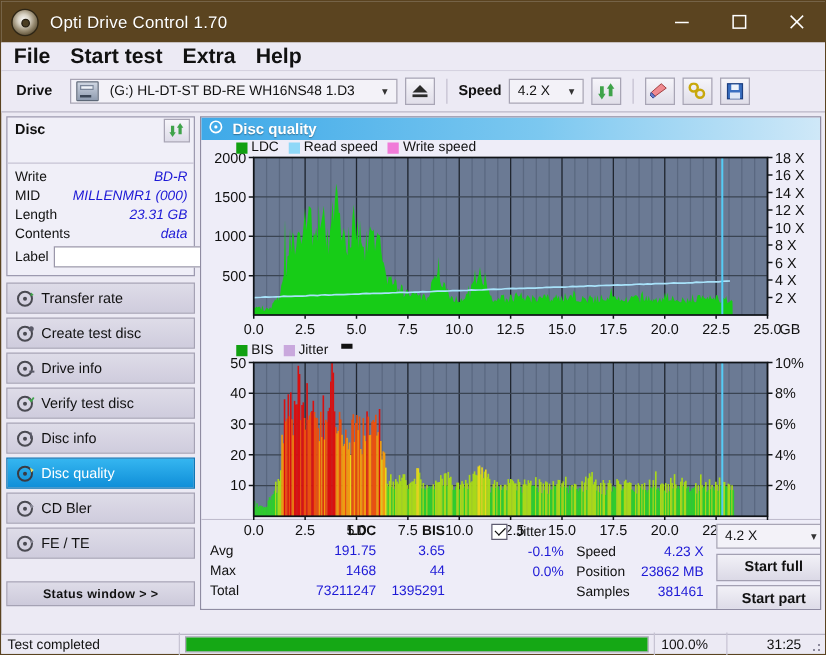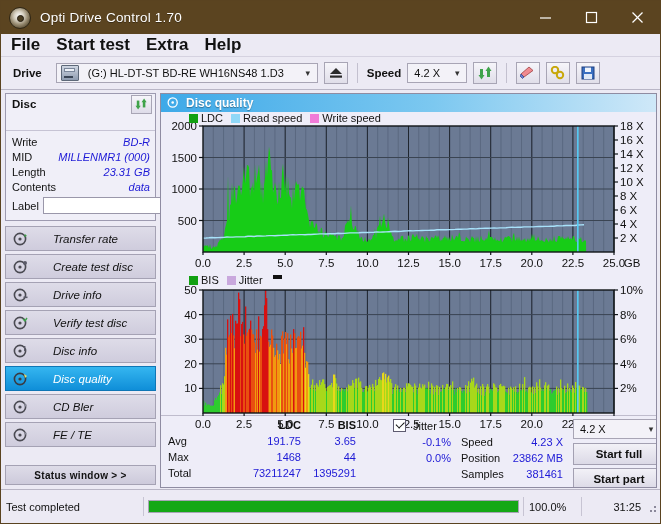--- a/index.html
+++ b/index.html
@@ -96,23 +96,23 @@
   .label-input{
     flex:1;height:17px;background:#ffffff;border:1px solid #9a97aa;box-sizing:border-box;
   }
   .disc-btn{
     width:21px;height:19px;background:linear-gradient(#f6f5fa,#dedce9);
     border:1px solid #a8a5b5;display:flex;align-items:center;justify-content:center;box-sizing:border-box;
   }
   
   .nav{margin-top:5px;display:flex;flex-direction:column;gap:3px;}
   .nav-btn{
-    height:25px;display:flex;align-items:center;gap:24px;padding-left:7px;
+    height:25px;display:flex;align-items:center;gap:4px;padding-left:7px;
     background:linear-gradient(#dedce8,#cfccdd);border:1px solid #a5a2b4;
-    box-sizing:border-box;font-size:11.5px;color:#111;font-style:italic;
+    box-sizing:border-box;font-size:11.5px;color:#111;
   }
   .nav-btn.active{
     background:linear-gradient(#35b6f0,#0f8ed8);border:1px solid #0f76b5;color:#ffffff;
   }
   .nav-ico{width:16px;height:16px;flex:0 0 auto;}
   .statuswin{
     margin-top:18px;height:20px;background:linear-gradient(#dedce8,#cdcadb);
     border:1px solid #a5a2b4;box-sizing:border-box;display:flex;align-items:center;
     justify-content:center;font-size:10px;font-weight:bold;color:#111;letter-spacing:.3px;
   }
@@ -148,21 +148,21 @@
     content:"";width:7px;height:3.5px;border-left:1.6px solid #111;border-bottom:1.6px solid #111;
     transform:rotate(-45deg) translate(1px,-1px);
   }
   .actbtn{
     position:absolute;width:92px;height:22px;background:linear-gradient(#f2f1f7,#dbd9e6);
     border:1px solid #a3a0b2;box-sizing:border-box;display:flex;align-items:center;
     justify-content:center;font-size:11.5px;font-weight:bold;color:#111;
   }
   
   .statusbar{
-    position:absolute;left:0;bottom:0;width:659px;height:34px;background:#eceaf4;
+    position:absolute;left:0;bottom:0;width:659px;height:16px;background:#eceaf4;
     border-top:1px solid #b9b6c6;display:flex;align-items:center;box-sizing:border-box;
   }
   .sb-cell{
     height:19px;display:flex;align-items:center;padding:0 5px;font-size:11px;color:#111;
     box-sizing:border-box;
   }
   .sb-left{width:143px;border-right:1px solid #c7c4d3;}
   .sb-prog{flex:1;position:relative;padding:0;border-right:1px solid #c7c4d3;}
   .progwrap{position:absolute;left:4px;top:3px;right:4px;height:13px;background:#ffffff;border:1px solid #a8a5b5;box-sizing:border-box;}
   .progfill{height:100%;background:#15a815;}

